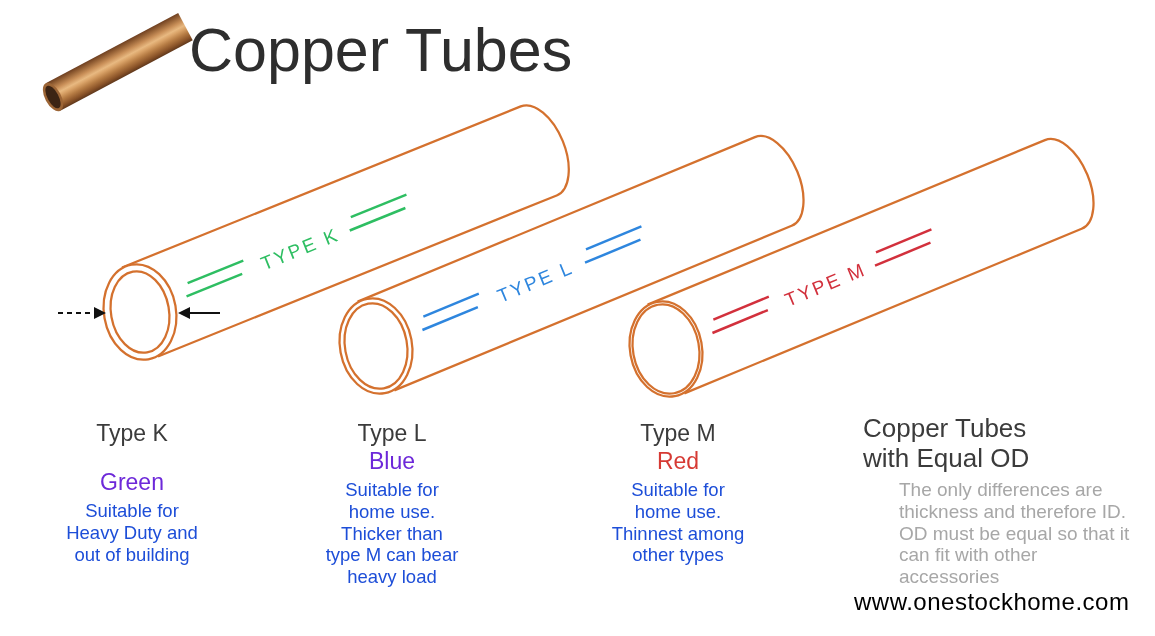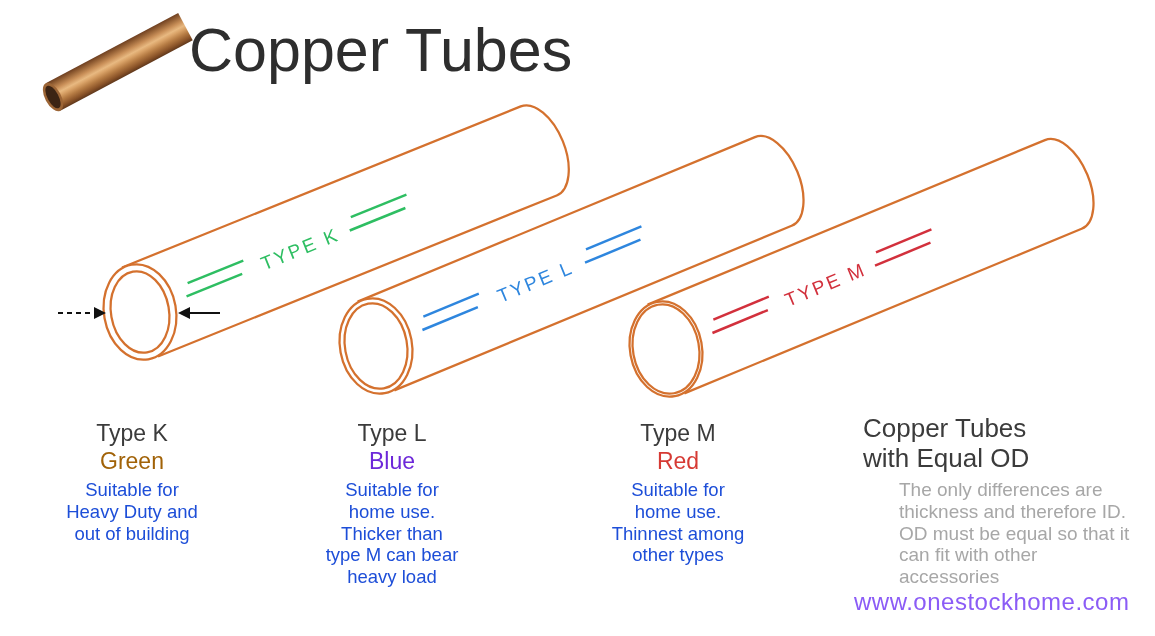--- a/index.html
+++ b/index.html
@@ -12,21 +12,21 @@
     font-size:61px;font-weight:300;letter-spacing:0px;color:#2e2e2e;line-height:1.05;
   }
   .diagram-svg{position:absolute;left:0;top:0;}
   .col{position:absolute;top:419px;width:200px;text-align:center;}
   .col-title{font-size:23px;line-height:28px;color:#3b3b3b;font-weight:400;}
   .col-color{font-size:23px;line-height:29px;font-weight:400;margin-bottom:3px;}
   .col-desc{font-size:18.5px;line-height:21.8px;color:#1d4ed8;font-weight:300;white-space:pre-line;}
   .col-summary{position:absolute;left:863px;top:413px;width:276px;text-align:left;}
   .sum-title{font-size:26px;line-height:30px;color:#3b3b3b;font-weight:400;white-space:pre-line;}
   .sum-desc{font-size:19px;line-height:21.8px;color:#a7a7a7;font-weight:300;margin-top:6px;white-space:pre-line;margin-left:36px;}
-  .site-url{position:absolute;left:854px;top:588px;font-size:24px;color:#8b5cf6;letter-spacing:0.5px;}
+  .site-url{position:absolute;left:854px;top:588px;font-size:24px;color:#000000;letter-spacing:0.5px;}
 </style>
 </head>
 <body>
 
 <div class="canvas">
 
   <svg class="diagram-svg" width="1155" height="636" viewBox="0 0 1155 636">
     <defs>
       <linearGradient id="copperGrad" x1="0" y1="0" x2="0" y2="1">
         <stop offset="0" stop-color="#6e3f20"></stop>
@@ -90,21 +90,21 @@
       <polygon points="94,307 94,319 106,313" stroke="none"></polygon>
       <line x1="220" y1="313" x2="190" y2="313"></line>
       <polygon points="190,307 190,319 178,313" stroke="none"></polygon>
     </g>
   </svg>
 
   <h1 class="page-title">Copper Tubes</h1>
 
   <div class="col" style="left:32px;">
     <div class="col-title">Type K</div>
-    <div class="col-color" style="color: #a16207;">Green</div>
+    <div class="col-color" style="color: #6d28d9; margin-top: 21px;">Green</div>
     <div class="col-desc">Suitable for
 Heavy Duty and
 out of building</div>
   </div>
 
   <div class="col" style="left:292px;">
     <div class="col-title">Type L</div>
     <div class="col-color" style="color: #6d28d9;">Blue</div>
     <div class="col-desc">Suitable for
 home use.

